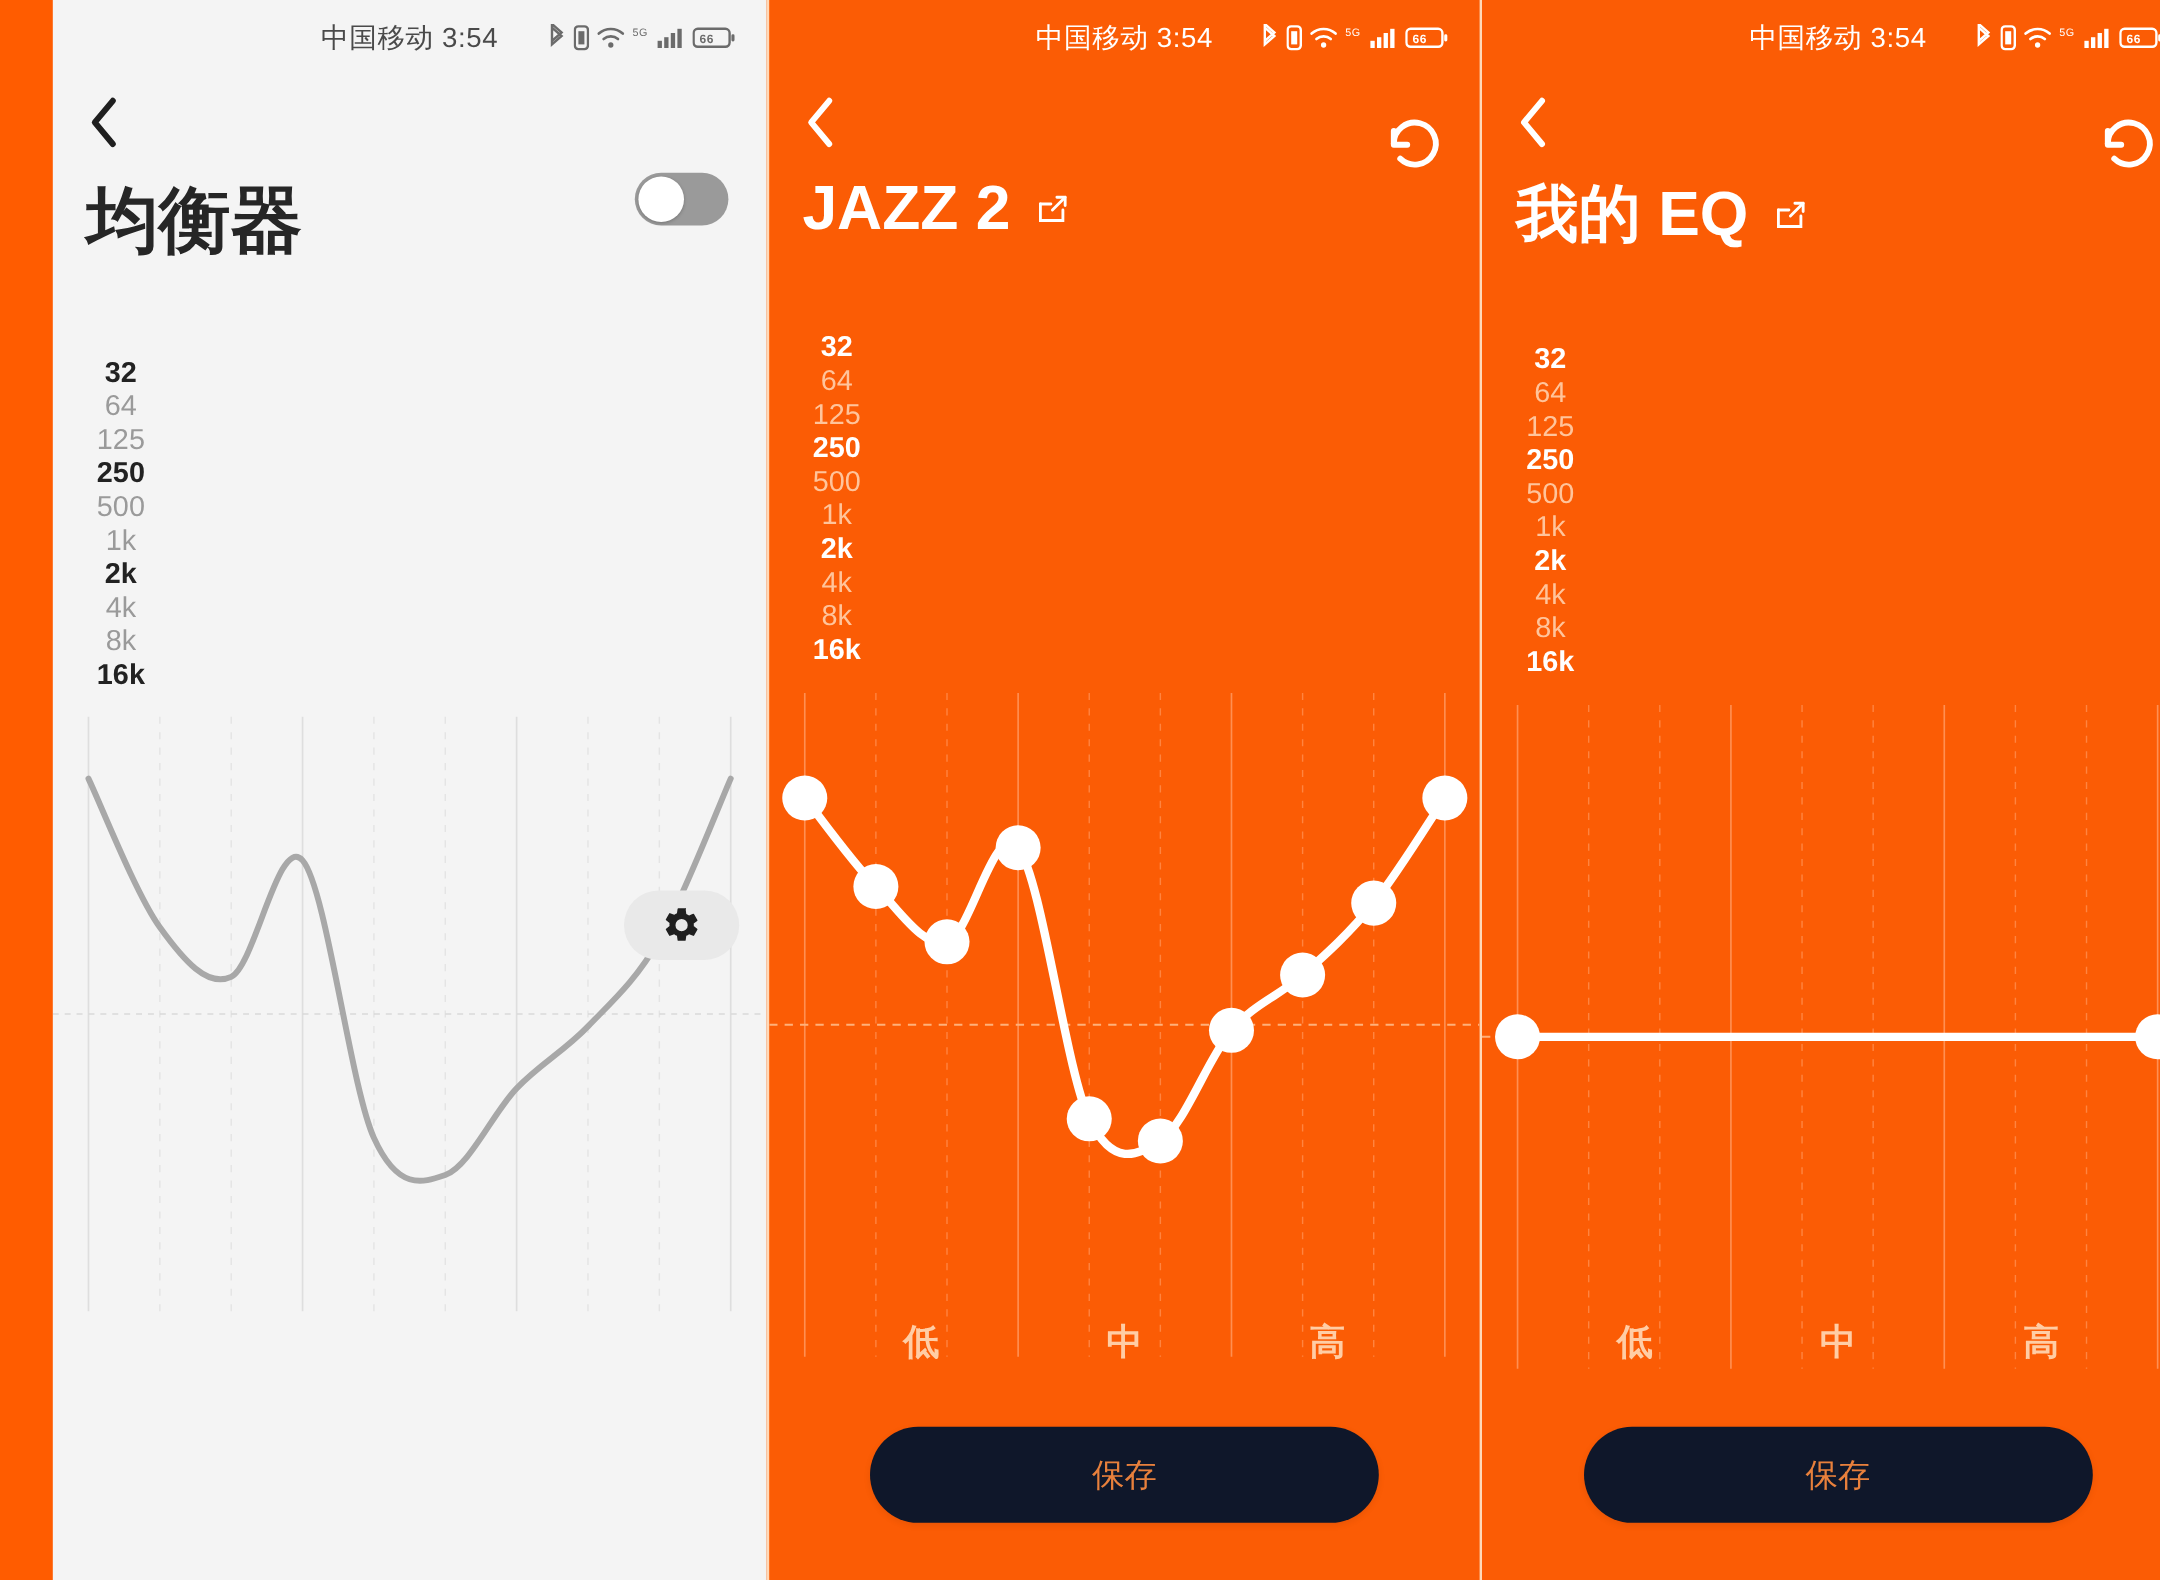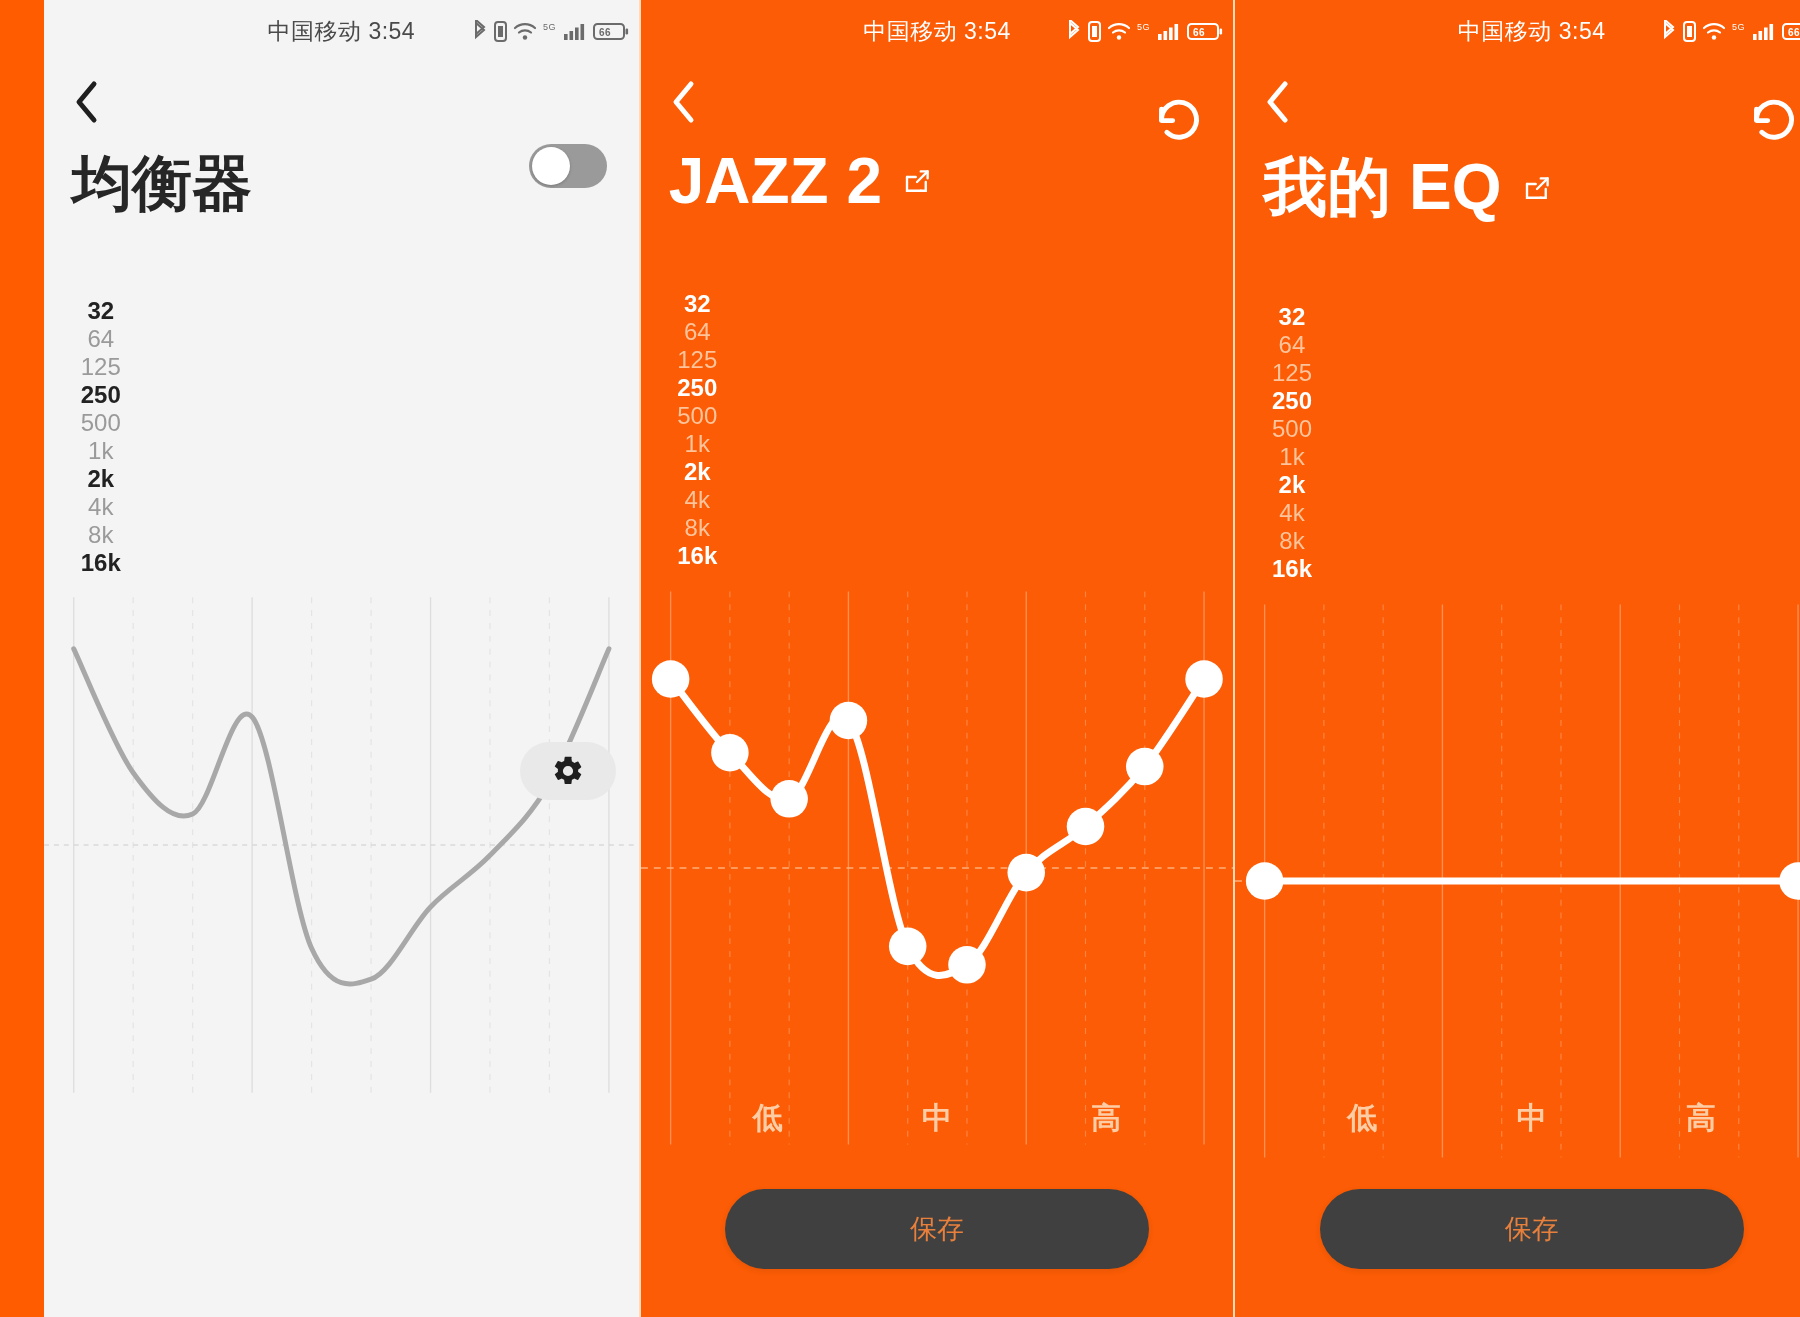--- a/index.html
+++ b/index.html
@@ -20,41 +20,41 @@
   
   .statusbar {
     height:62px; display:flex; align-items:center;
     justify-content:center; position:relative;
     font-size:23px; letter-spacing:.5px;
   }
   .panel-1 .statusbar { color:#4a4a4a; }
   .panel-2 .statusbar, .panel-3 .statusbar { color:#ffffff; }
   .sb-carrier { font-weight:400; }
   .sb-icons {
-    position:absolute; right:10px; top:50%; transform:translateY(-50%);
+    position:absolute; right:26px; top:50%; transform:translateY(-50%);
     display:flex; align-items:center; gap:6px;
   }
   .sb-icons svg { display:block; }
 
   
   .hdr { position:relative; padding:0 28px; }
   .back {
     width:46px; height:52px; display:flex; align-items:center;
     justify-content:flex-start; margin-top:14px; cursor:pointer;
   }
   .reset {
     position:absolute; right:26px; top:18px;
     width:56px; height:56px; cursor:pointer;
   }
   .title-row { display:flex; align-items:center; gap:20px; margin-top:16px; }
   .title {
     font-size:52px; font-weight:bold; letter-spacing:0px;
   }
   .panel-1 .title { color:#262626; font-size:60px; }
-  .panel-2 .title, .panel-3 .title { color:#fff; font-size:64px; }
+  .panel-2 .title, .panel-3 .title { color:#fff; font-size:52px; }
   .edit-icon { cursor:pointer; margin-top:6px; }
   .toggle {
     position:absolute; right:32px; top:68px;
     width:78px; height:44px; border-radius:22px;
     background:#9a9a9a; cursor:pointer;
   }
   .toggle .knob {
     position:absolute; left:3px; top:3px;
     width:38px; height:38px; border-radius:50%;
     background:#fff; box-shadow:0 1px 3px rgba(0,0,0,.22);
@@ -115,21 +115,21 @@
   .bands {
     position:absolute; left:0; bottom:178px; width:100%;
     display:flex; justify-content:space-between; padding:0 112px;
     color:#ffcda5; font-size:30px; font-weight:bold;
   }
 
   
   .save-btn {
     position:absolute; left:50%; transform:translateX(-50%);
     bottom:48px; width:424px; height:80px; border-radius:40px;
-    background:#404040; color:#e8803c; font-size:27px;
+    background:#0f172a; color:#e8803c; font-size:27px;
     display:flex; align-items:center; justify-content:center;
     cursor:pointer; box-shadow:0 2px 6px rgba(0,0,0,.08);
   }
 </style>
 </head>
 <body>
 
 <div class="screens">
 
   <div class="panel panel-1">

